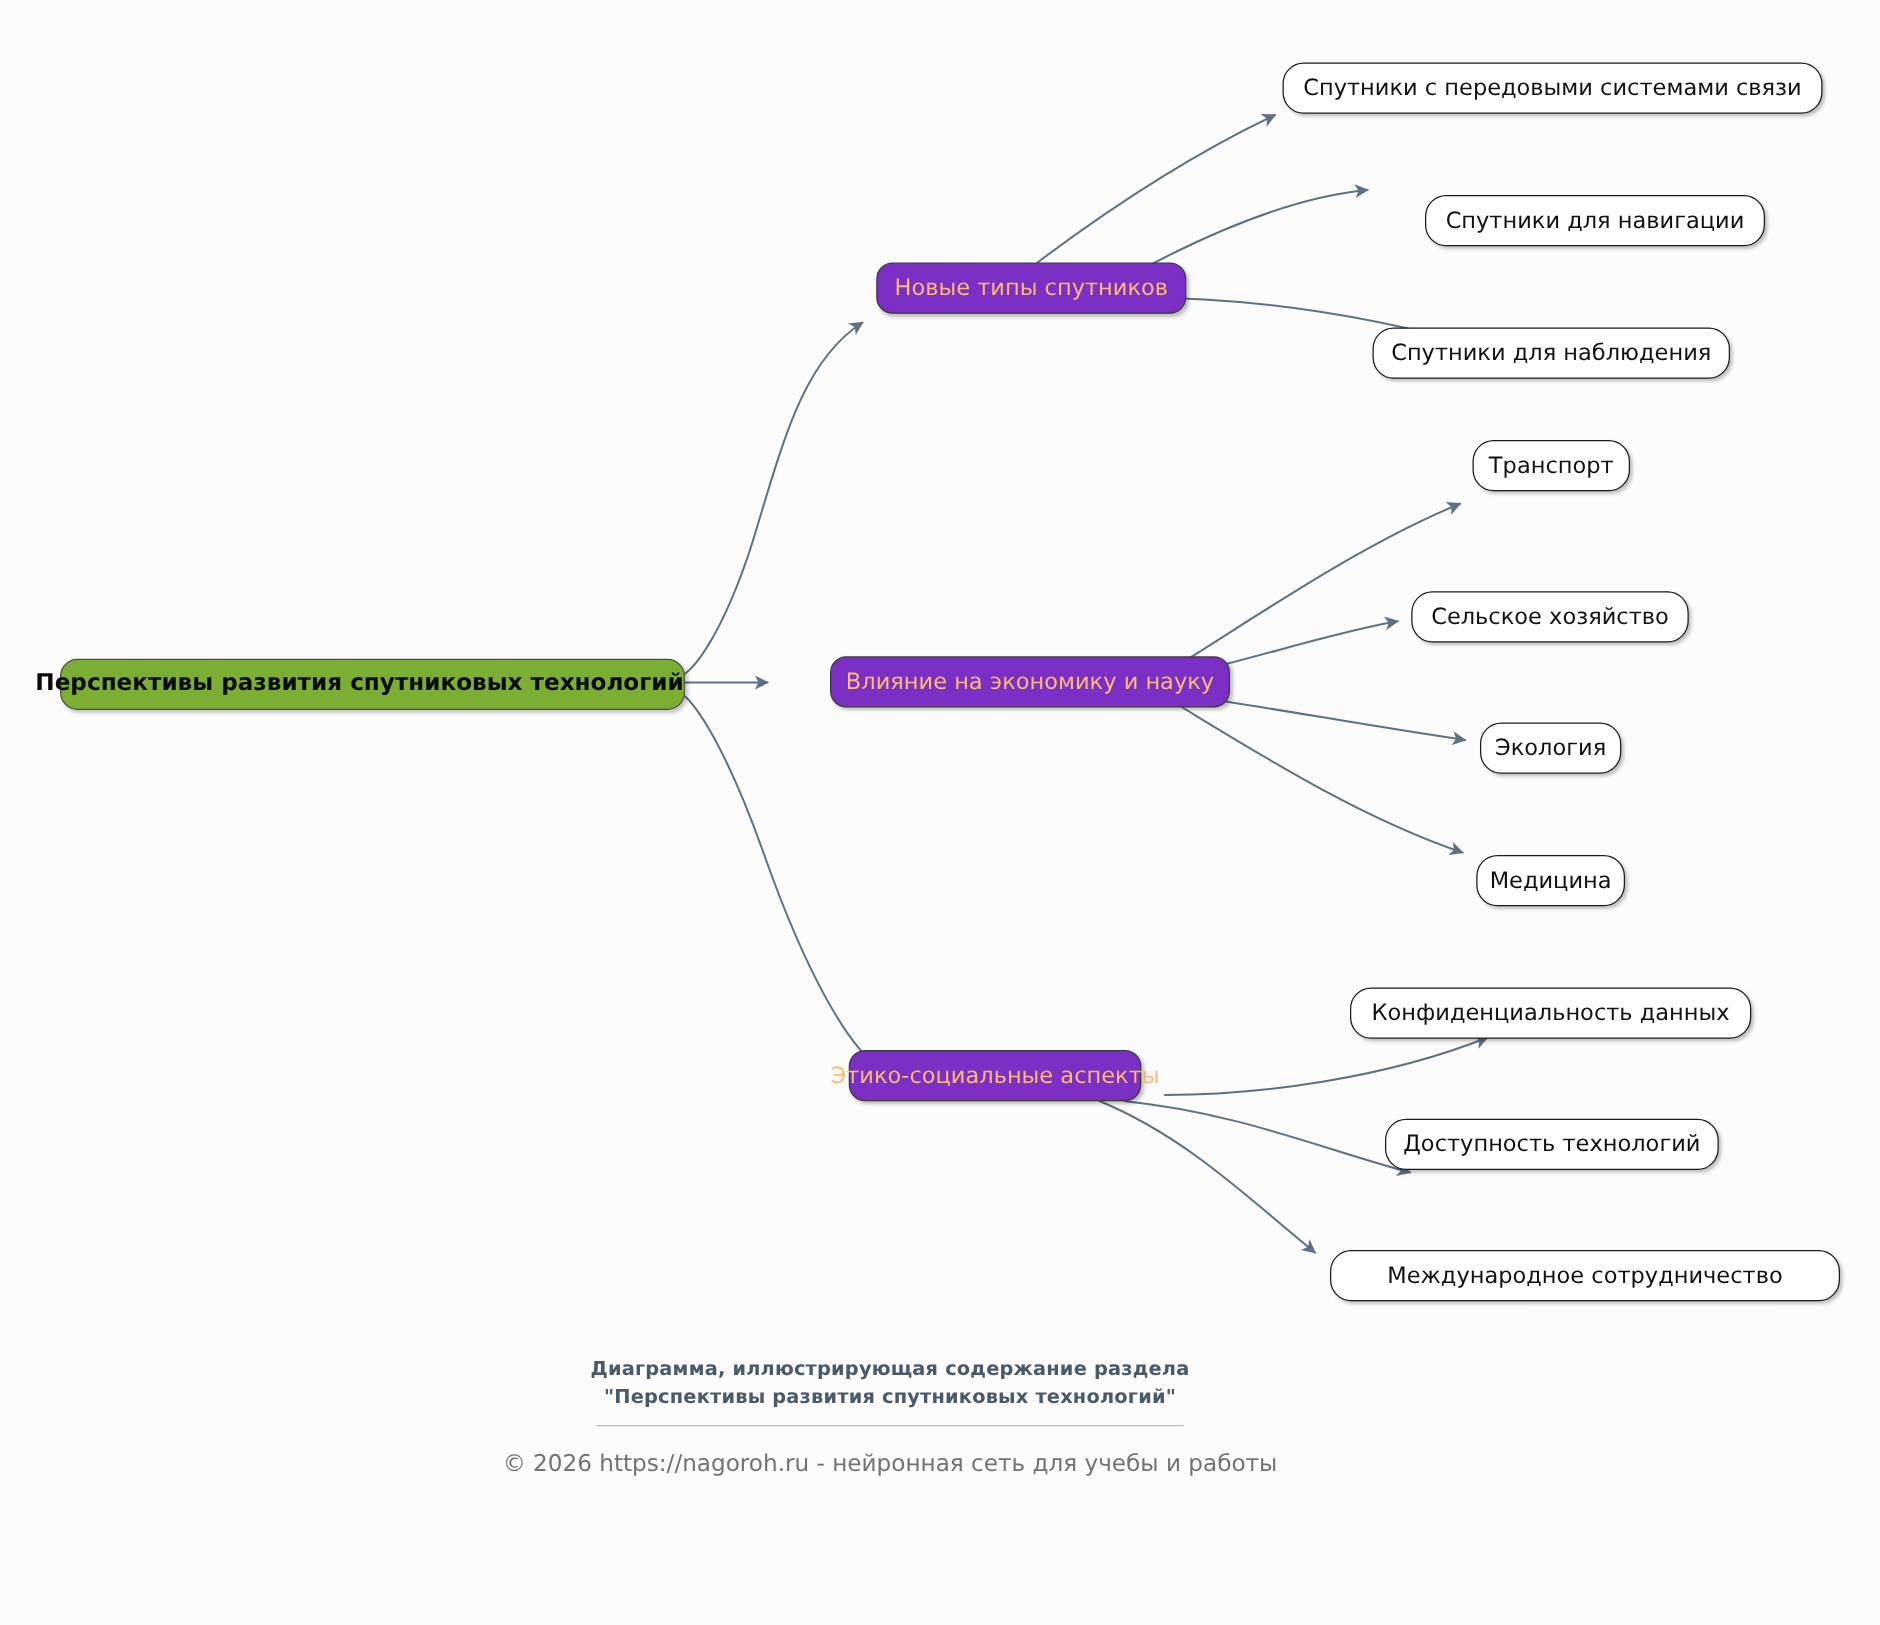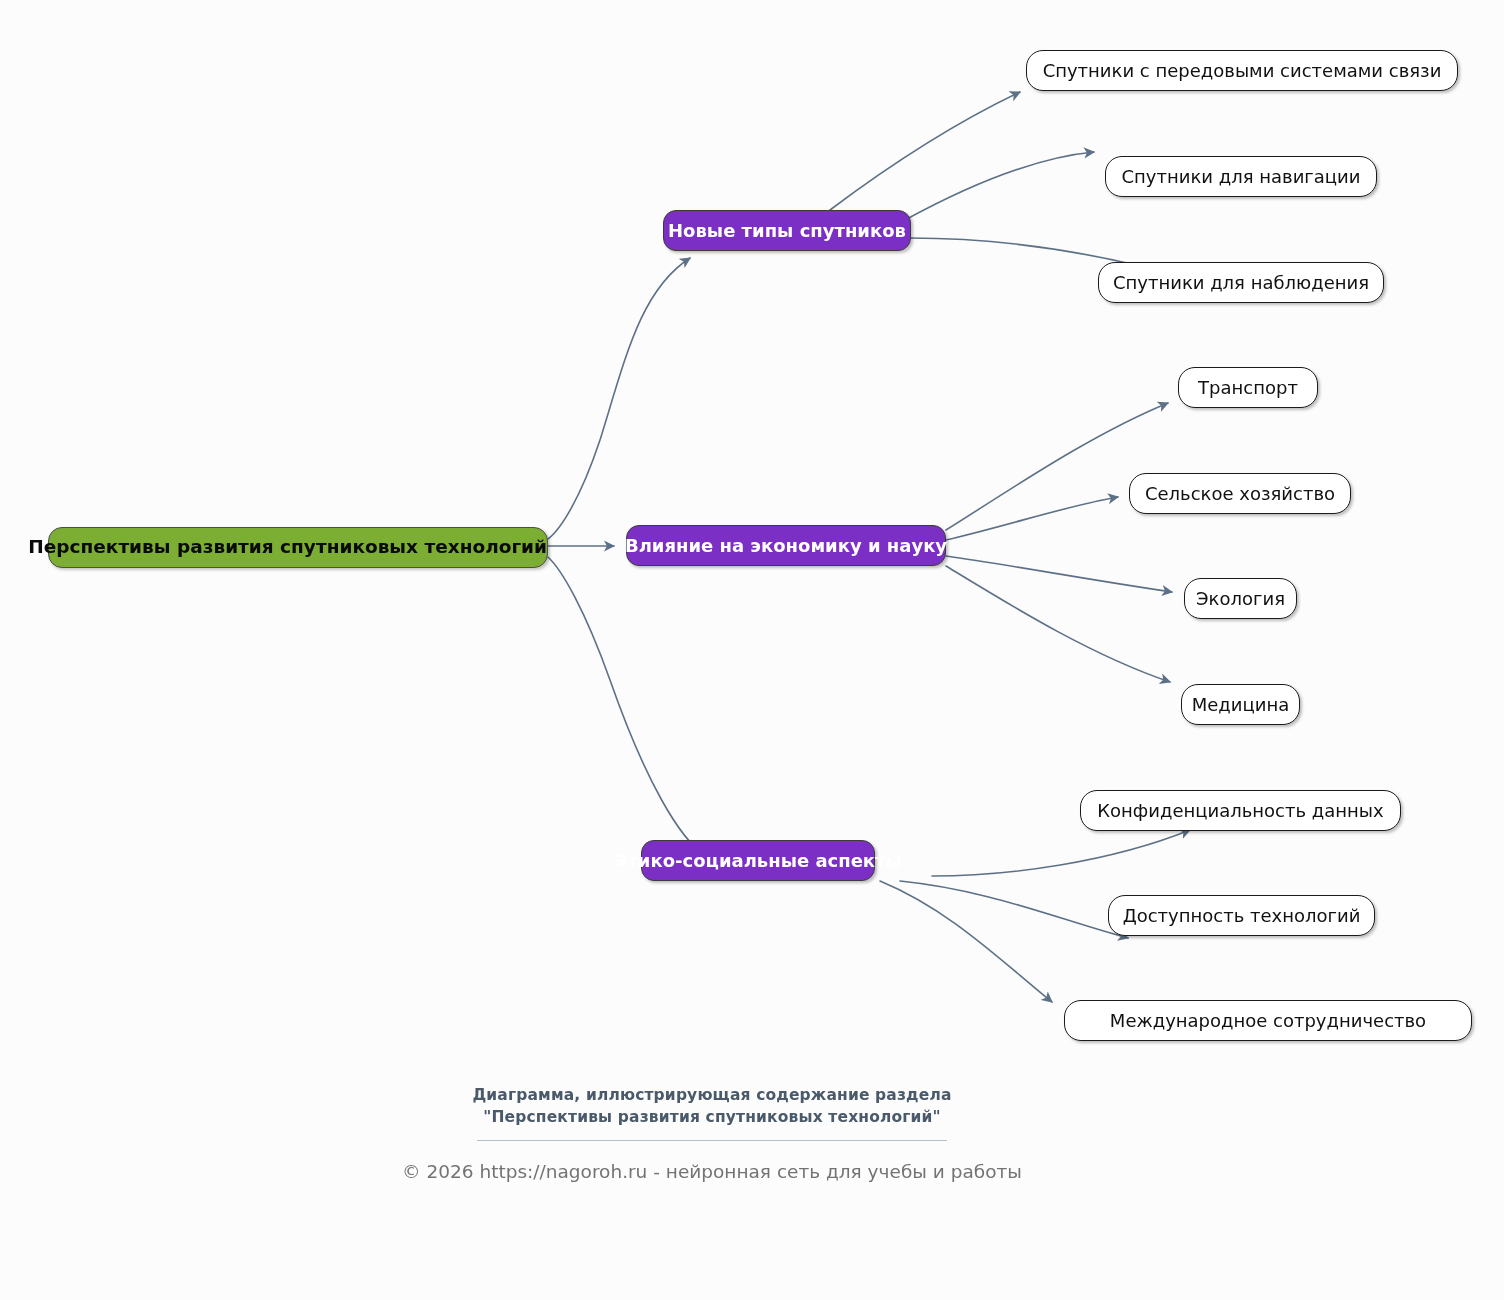--- a/index.html
+++ b/index.html
@@ -38,24 +38,25 @@
     border-radius: 14px;
     color: #0b0b0b;
     font-size: 18.5px;
     font-weight: 600;
     box-shadow: 2px 2px 3px rgba(0,0,0,0.22);
   }
   .node-branch {
     background: #7B2FC4;
     border: 1.4px solid #3b3b3b;
     border-radius: 13px;
-    color: #ffffff;
+    color: #fdba74;
     font-size: 18px;
-    font-weight: 700;
+    font-weight: 400;
     box-shadow: 2px 2px 3px rgba(0,0,0,0.25);
+    margin-left: 38px;
   }
   .node-leaf {
     background: #ffffff;
     border: 1.7px solid #1b1b1b;
     border-radius: 17px;
     color: #111111;
     font-size: 18px;
     font-weight: 400;
     box-shadow: 2px 2px 3px rgba(0,0,0,0.25);
   }
@@ -125,28 +126,28 @@
   <div class="node node-branch" style="left: 626px; top: 525px; width: 320px; height: 41px;">
     <span>Влияние на экономику и науку</span>
   </div>
   <div class="node node-branch" style="left: 641px; top: 840px; width: 234px; height: 41px;">
     <span>Этико-социальные аспекты</span>
   </div>
 
   <div class="node node-leaf" style="left: 1026px; top: 50px; width: 432px; height: 41px; text-align: center;">
     <span>Спутники с передовыми системами связи</span>
   </div>
-  <div class="node node-leaf" style="left: 1105px; top: 156px; width: 272px; height: 41px;">
+  <div class="node node-leaf" style="left: 1140px; top: 156px; width: 272px; height: 41px;">
     <span>Спутники для навигации</span>
   </div>
   <div class="node node-leaf" style="left: 1098px; top: 262px; width: 286px; height: 41px;">
     <span>Спутники для наблюдения</span>
   </div>
 
-  <div class="node node-leaf" style="left: 1178px; top: 367px; width: 140px; height: 41px;">
+  <div class="node node-leaf" style="left: 1178px; top: 352px; width: 126px; height: 41px;">
     <span>Транспорт</span>
   </div>
   <div class="node node-leaf" style="left: 1129px; top: 473px; width: 222px; height: 41px;">
     <span>Сельское хозяйство</span>
   </div>
   <div class="node node-leaf" style="left: 1184px; top: 578px; width: 113px; height: 41px;">
     <span>Экология</span>
   </div>
   <div class="node node-leaf" style="left: 1181px; top: 684px; width: 119px; height: 41px;">
     <span>Медицина</span>

